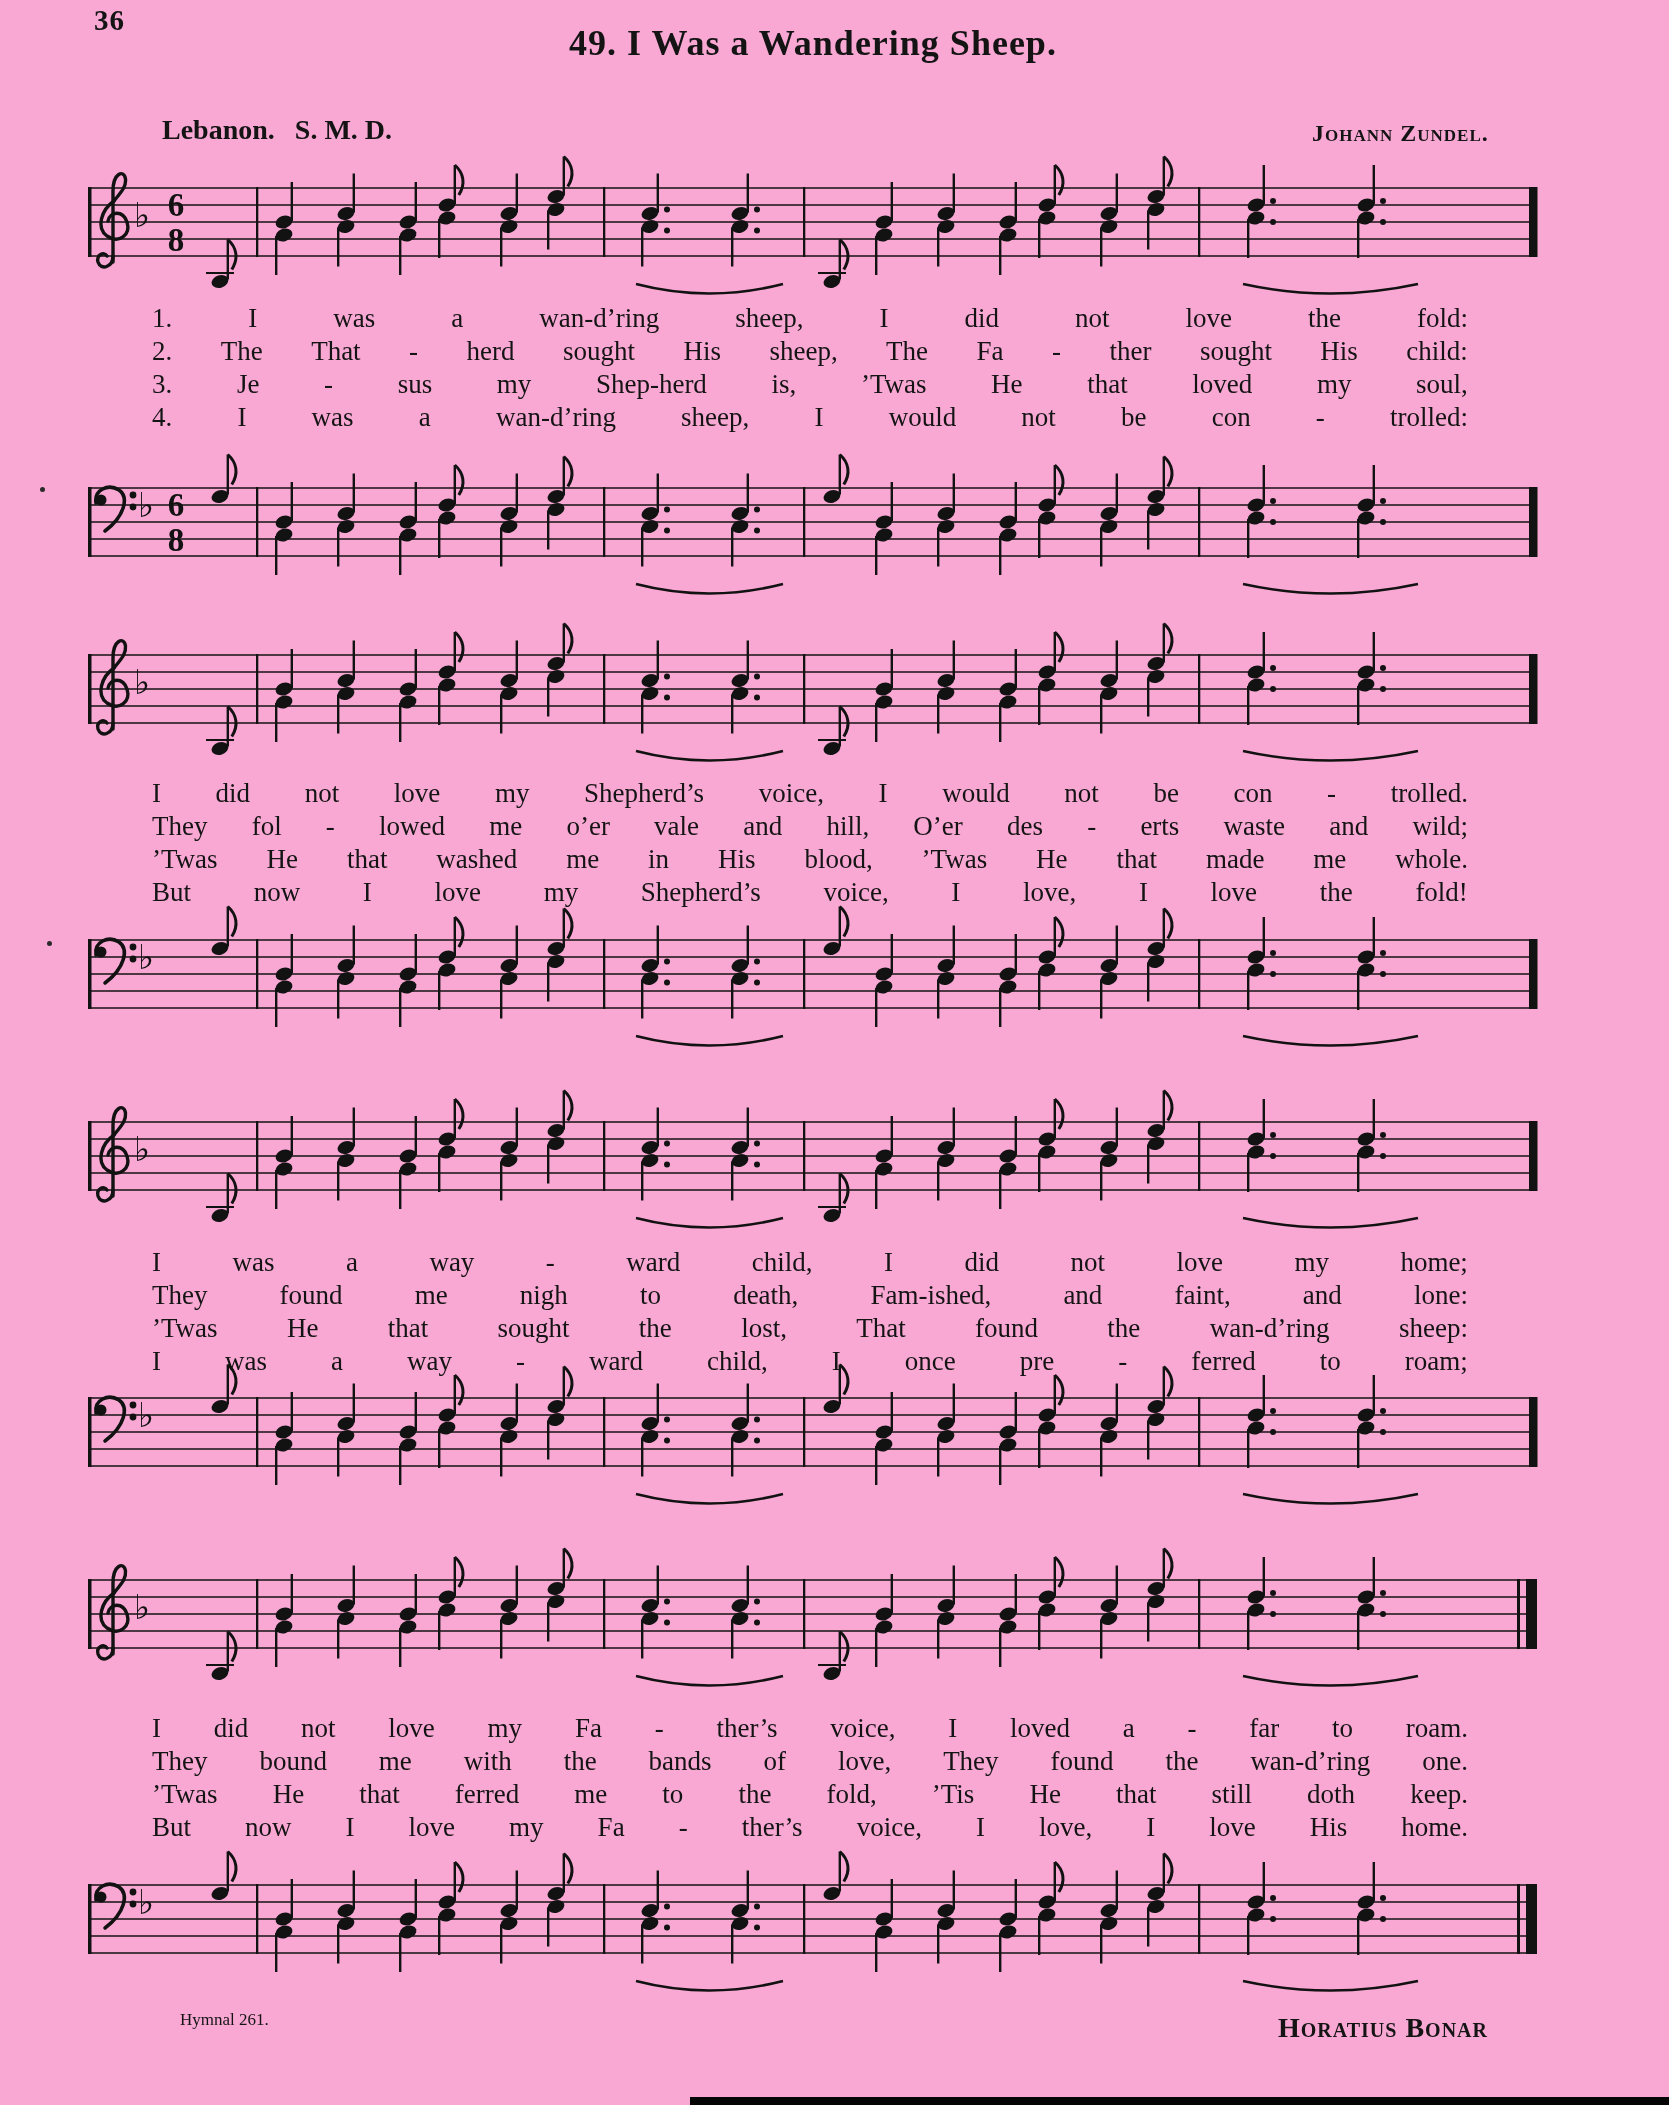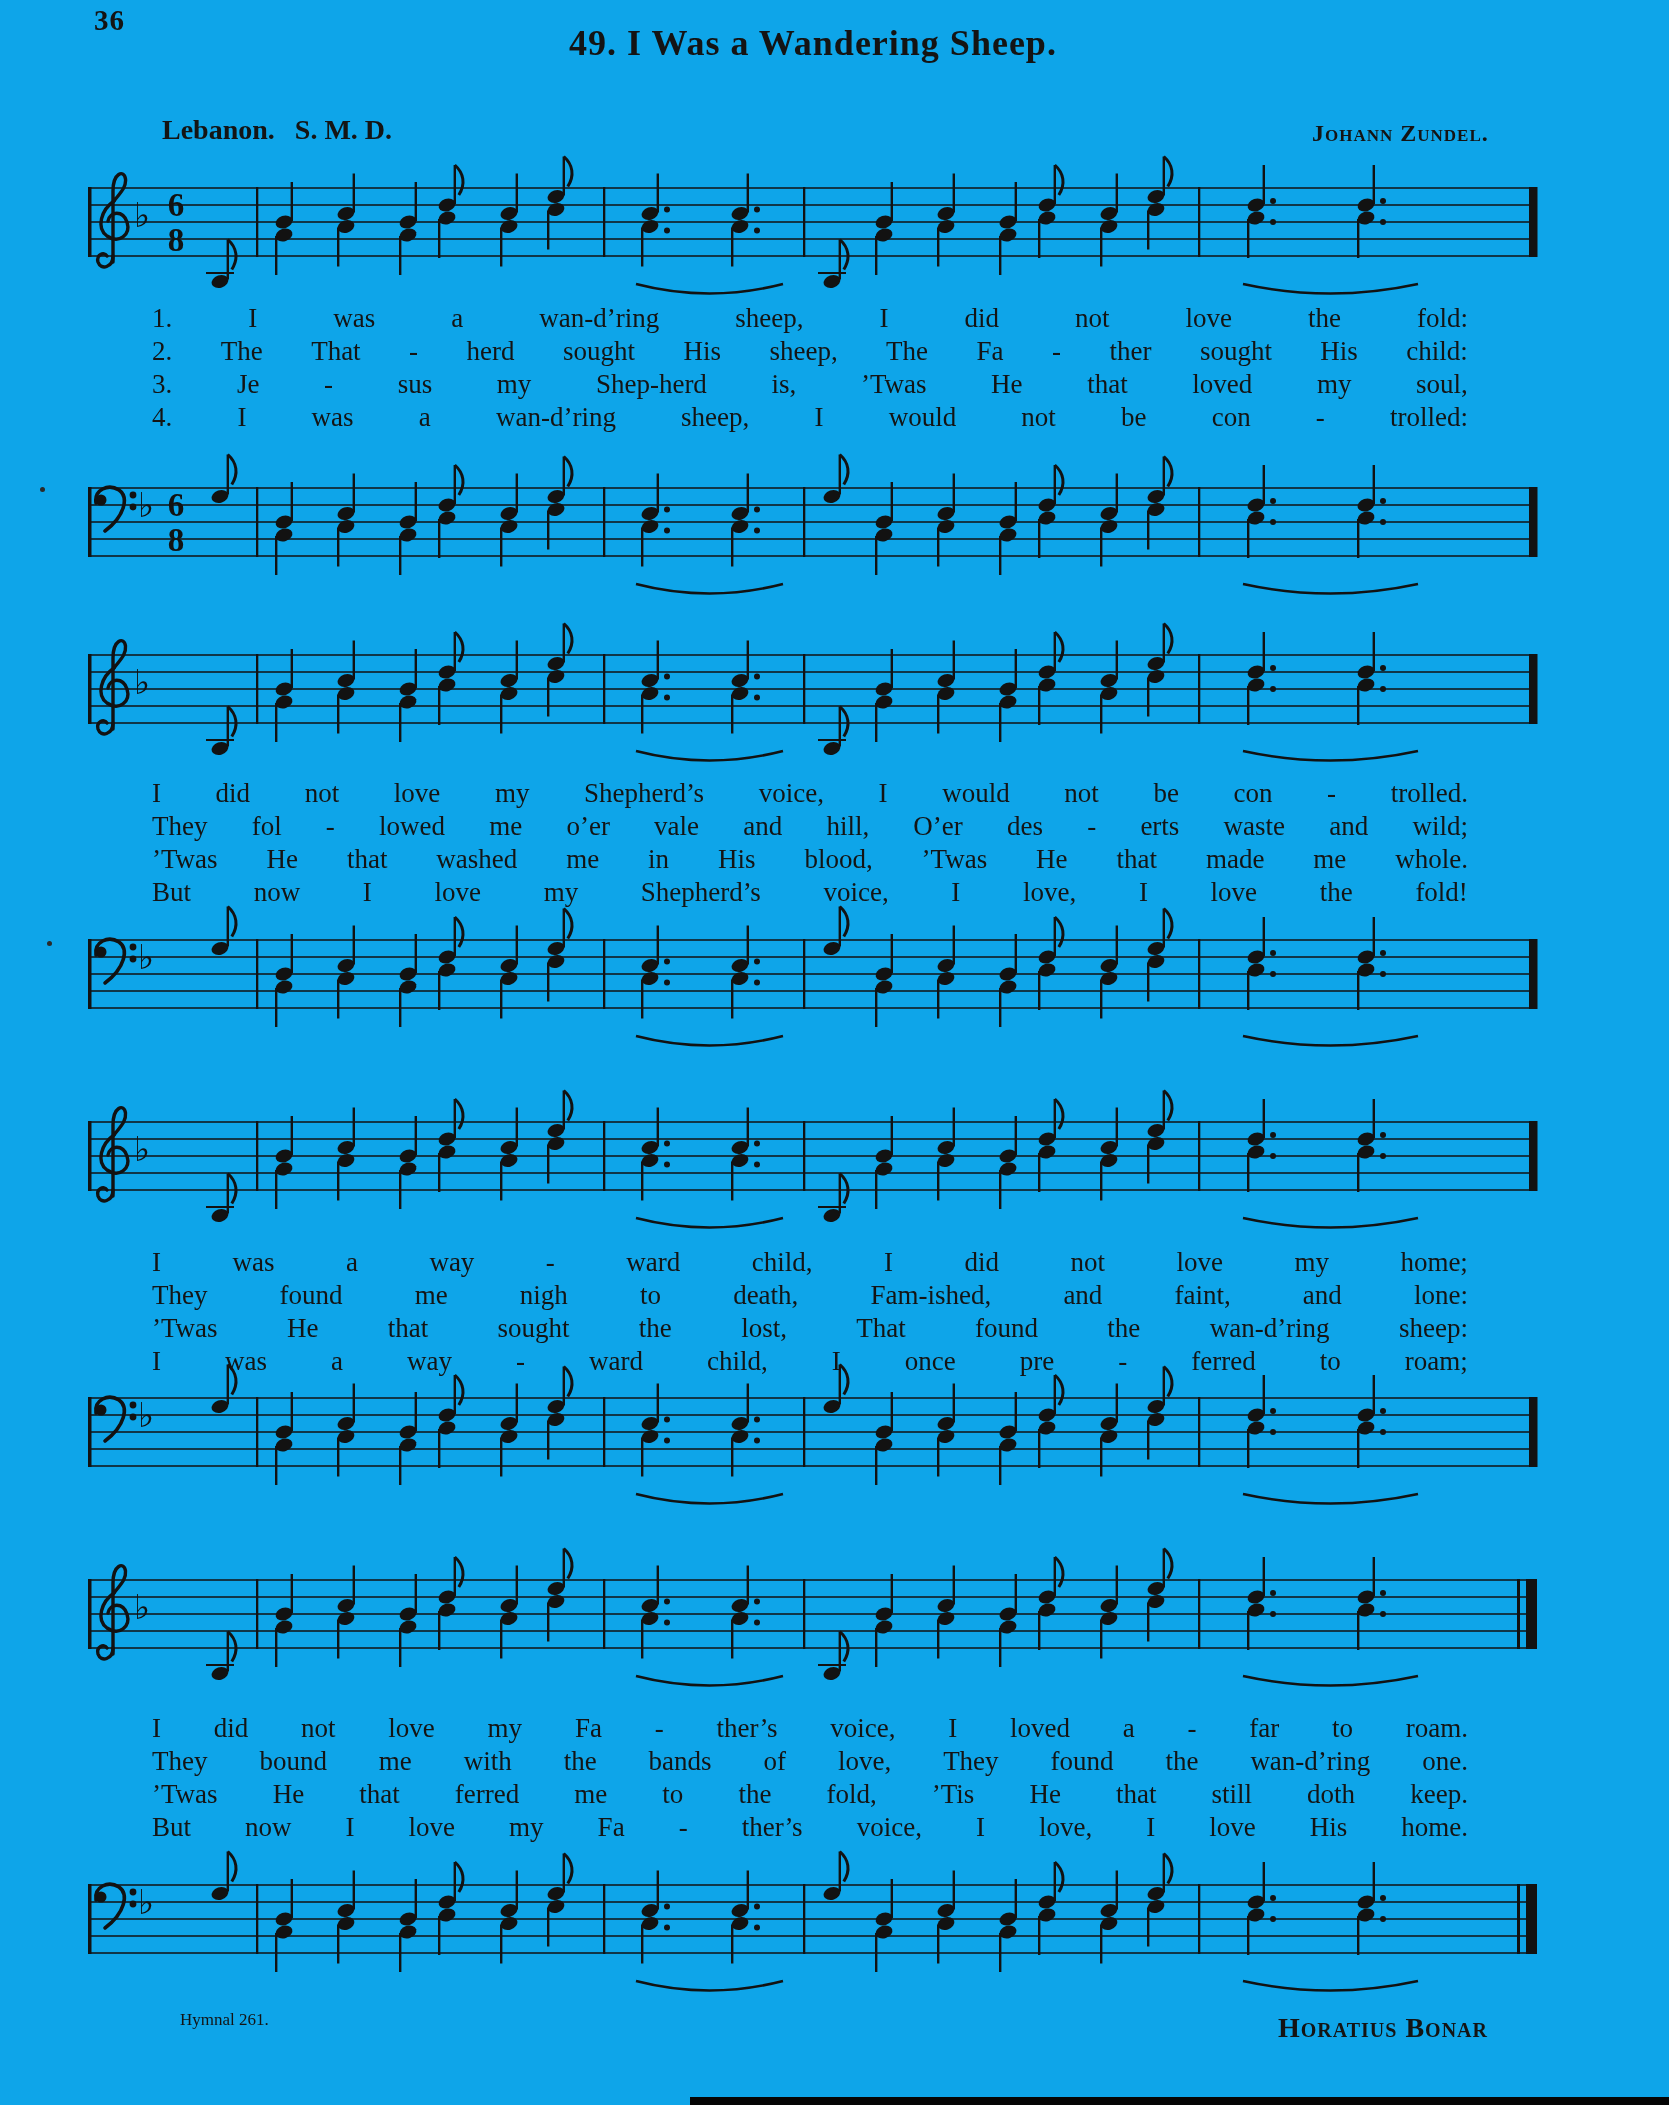--- a/index.html
+++ b/index.html
@@ -1,17 +1,17 @@
 <!DOCTYPE html>
 <html><head>
 <meta charset="utf-8">
 <style>
   html,body{margin:0;padding:0;background:#d9d9d9;}
   .page{
-    position:relative;width:1669px;height:2105px;background:#0ea5e9;
+    position:relative;width:1669px;height:2105px;background:#f9a8d4;
     color:#141414;font-family:"Liberation Serif",serif;overflow:hidden;
   }
   .pageno{position:absolute;left:94px;top:4px;font-size:29px;font-weight:bold;letter-spacing:1px;}
   .title{position:absolute;left:88px;top:22px;width:1450px;margin:0;text-align:center;
     font-size:36px;font-weight:bold;letter-spacing:1px;}
   .tune{position:absolute;left:162px;top:114px;font-size:28px;font-weight:bold;}
   .tune .meter{margin-left:20px;}
   .composer{position:absolute;left:1288px;top:120px;font-size:24px;font-weight:bold;
     font-variant:small-caps;letter-spacing:1px;margin-left:24px;}
   .staff{position:absolute;left:88px;width:1450px;height:175px;}

